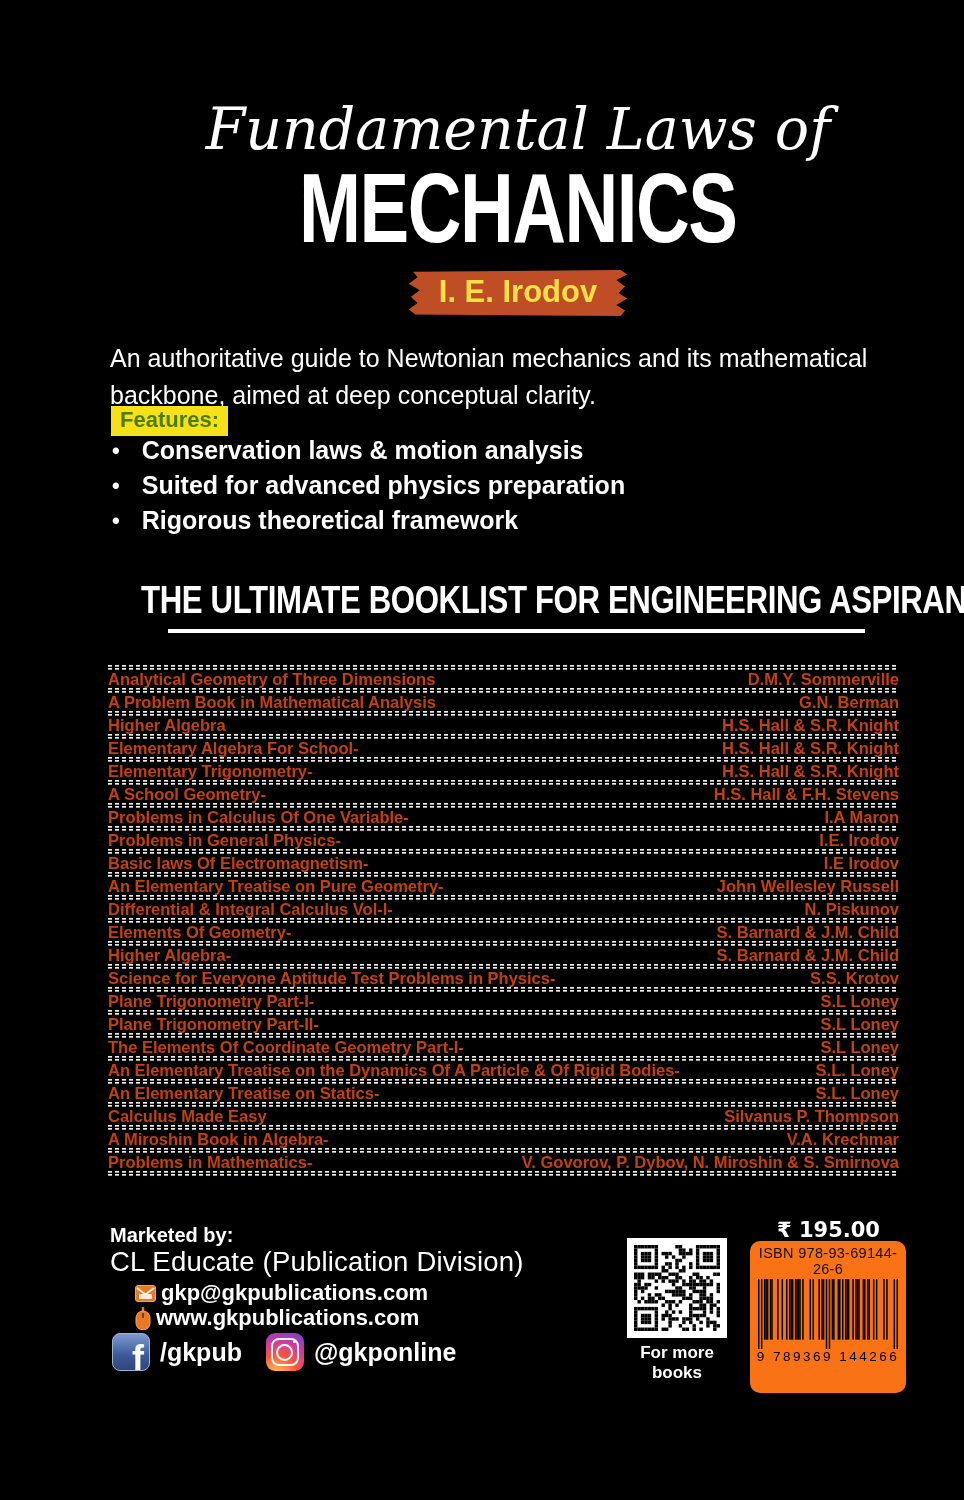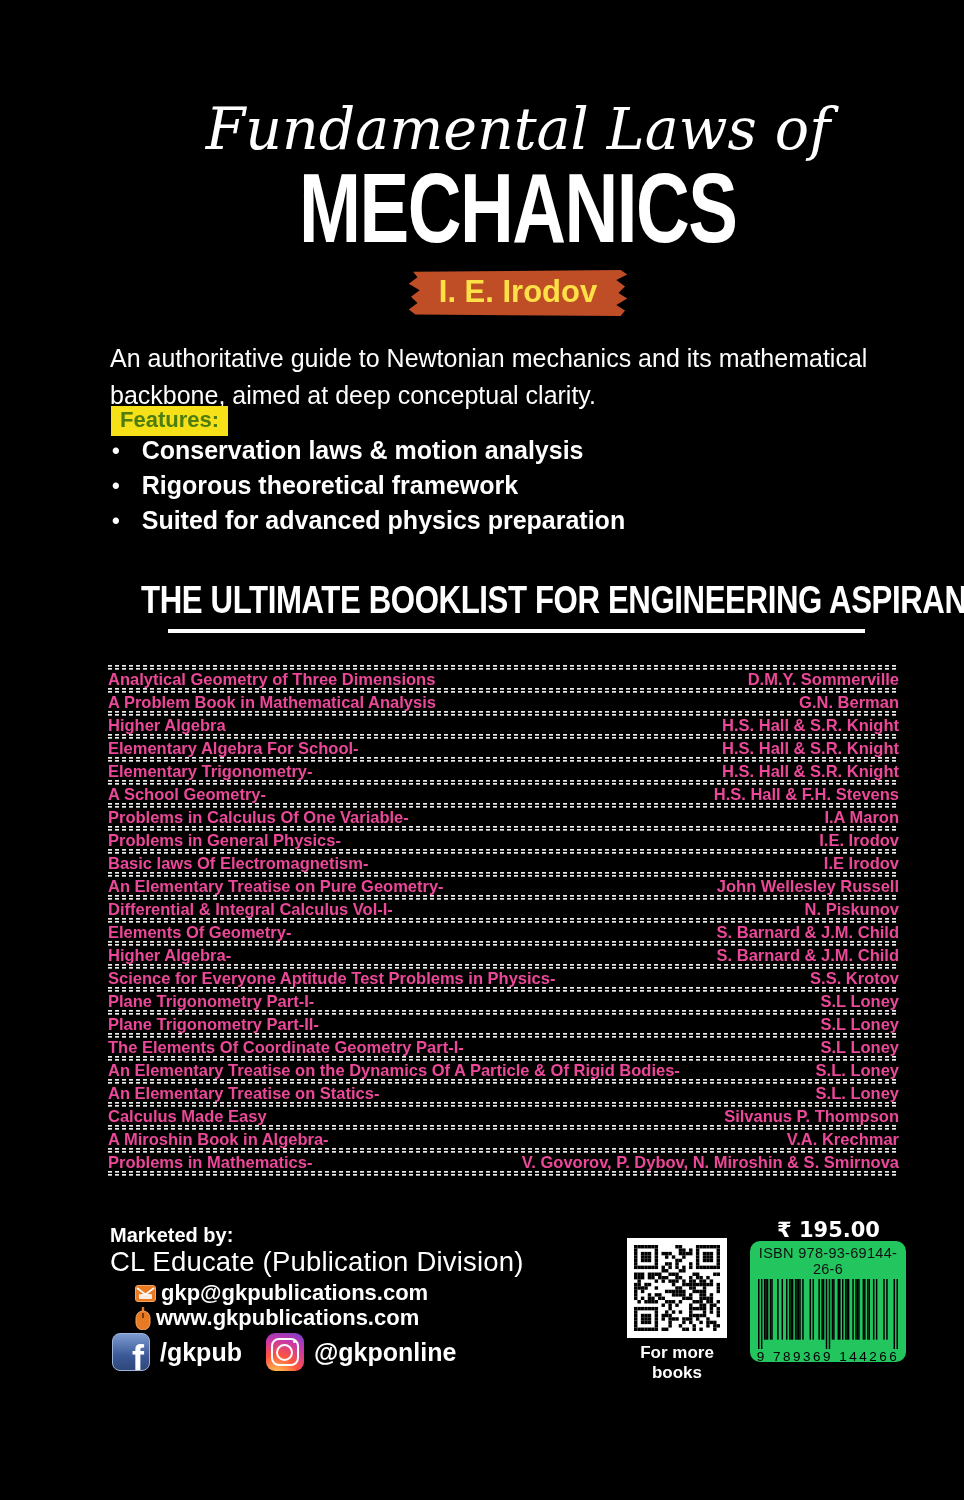--- a/index.html
+++ b/index.html
@@ -42,21 +42,21 @@
   .booklist-heading-wrap{position:absolute;top:580px;left:0;right:0;text-align:center;transform:translateX(33px);}
   .condensed{
     display:inline-block;font-size:39px;font-weight:800;line-height:40px;
     letter-spacing:-0.5px;transform:scaleX(0.80);transform-origin:50% 50%;white-space:nowrap;
   }
   .heading-underline{position:absolute;top:629px;left:168px;width:697px;height:4px;background:#fff;}
   
   .booklist{position:absolute;top:665px;left:108px;width:791px;}
   .book-row{
     display:flex;justify-content:space-between;align-items:center;
-    height:18px;font-size:16.5px;font-weight:700;white-space:nowrap;color:#ec4899;
+    height:18px;font-size:16.5px;font-weight:700;white-space:nowrap;color:#c2410c;
   }
   .book-title{text-align:left;}
   .book-author{text-align:right;}
   .divider{
     height:5px;
     background:
       repeating-linear-gradient(90deg,#ececec 0 4px,transparent 4px 7px) top/100% 1.7px no-repeat,
       repeating-linear-gradient(90deg,#ececec 0 4px,transparent 4px 7px) bottom/100% 1.7px no-repeat;
   }
   
@@ -90,22 +90,22 @@
   .ig-icon .flash{
     position:absolute;right:8px;top:7px;width:3px;height:3px;background:#fff;border-radius:50%;
   }
   .social-handle{font-size:25px;font-weight:700;}
   
   .price{
     position:absolute;top:1218px;left:752px;width:153px;text-align:center;
     font-size:21px;font-weight:700;font-family:"DejaVu Sans","Liberation Sans",sans-serif;
   }
   .barcode-box{
-    position:absolute;top:1241px;left:750px;width:156px;height:121px;
-    background:#22c55e;border-radius:10px;box-sizing:border-box;padding-top:4px;
+    position:absolute;top:1241px;left:750px;width:156px;height:152px;
+    background:#f97316;border-radius:10px;box-sizing:border-box;padding-top:4px;
   }
   .isbn{font-size:14.5px;line-height:16px;color:#111;text-align:center;letter-spacing:0.3px;font-weight:400;}
   .barcode-box svg{display:block;margin:2px auto 0;}
   .bdigits{font-size:13.5px;line-height:15px;color:#000;text-align:center;letter-spacing:2.5px;font-weight:400;}
   .qr-box{
     position:absolute;top:1238px;left:627px;width:100px;height:100px;
     background:#fff;box-sizing:border-box;padding:7px;
   }
   .qr-box svg{display:block;width:86px;height:86px;}
   .qr-caption{
@@ -134,25 +134,25 @@
   <div class="features-label-box" style="background: rgb(246, 224, 23);">
     <span>Features:</span>
   </div>
   <ul class="features">
     <li>
         <span class="dot"></span>
         <span>Conservation laws &amp; motion analysis</span>
       </li>
     <li>
         <span class="dot"></span>
-        <span>Rigorous theoretical framework</span>
+        <span>Suited for advanced physics preparation</span>
       </li>
     <li>
         <span class="dot"></span>
-        <span>Suited for advanced physics preparation</span>
+        <span>Rigorous theoretical framework</span>
       </li>
   </ul>
 
   <div class="booklist-heading-wrap">
     <span class="condensed">THE ULTIMATE BOOKLIST FOR ENGINEERING ASPIRANTS</span>
   </div>
   <div class="heading-underline"></div>
   <div class="booklist">
       <div class="divider"></div>
       <div class="book-row">

